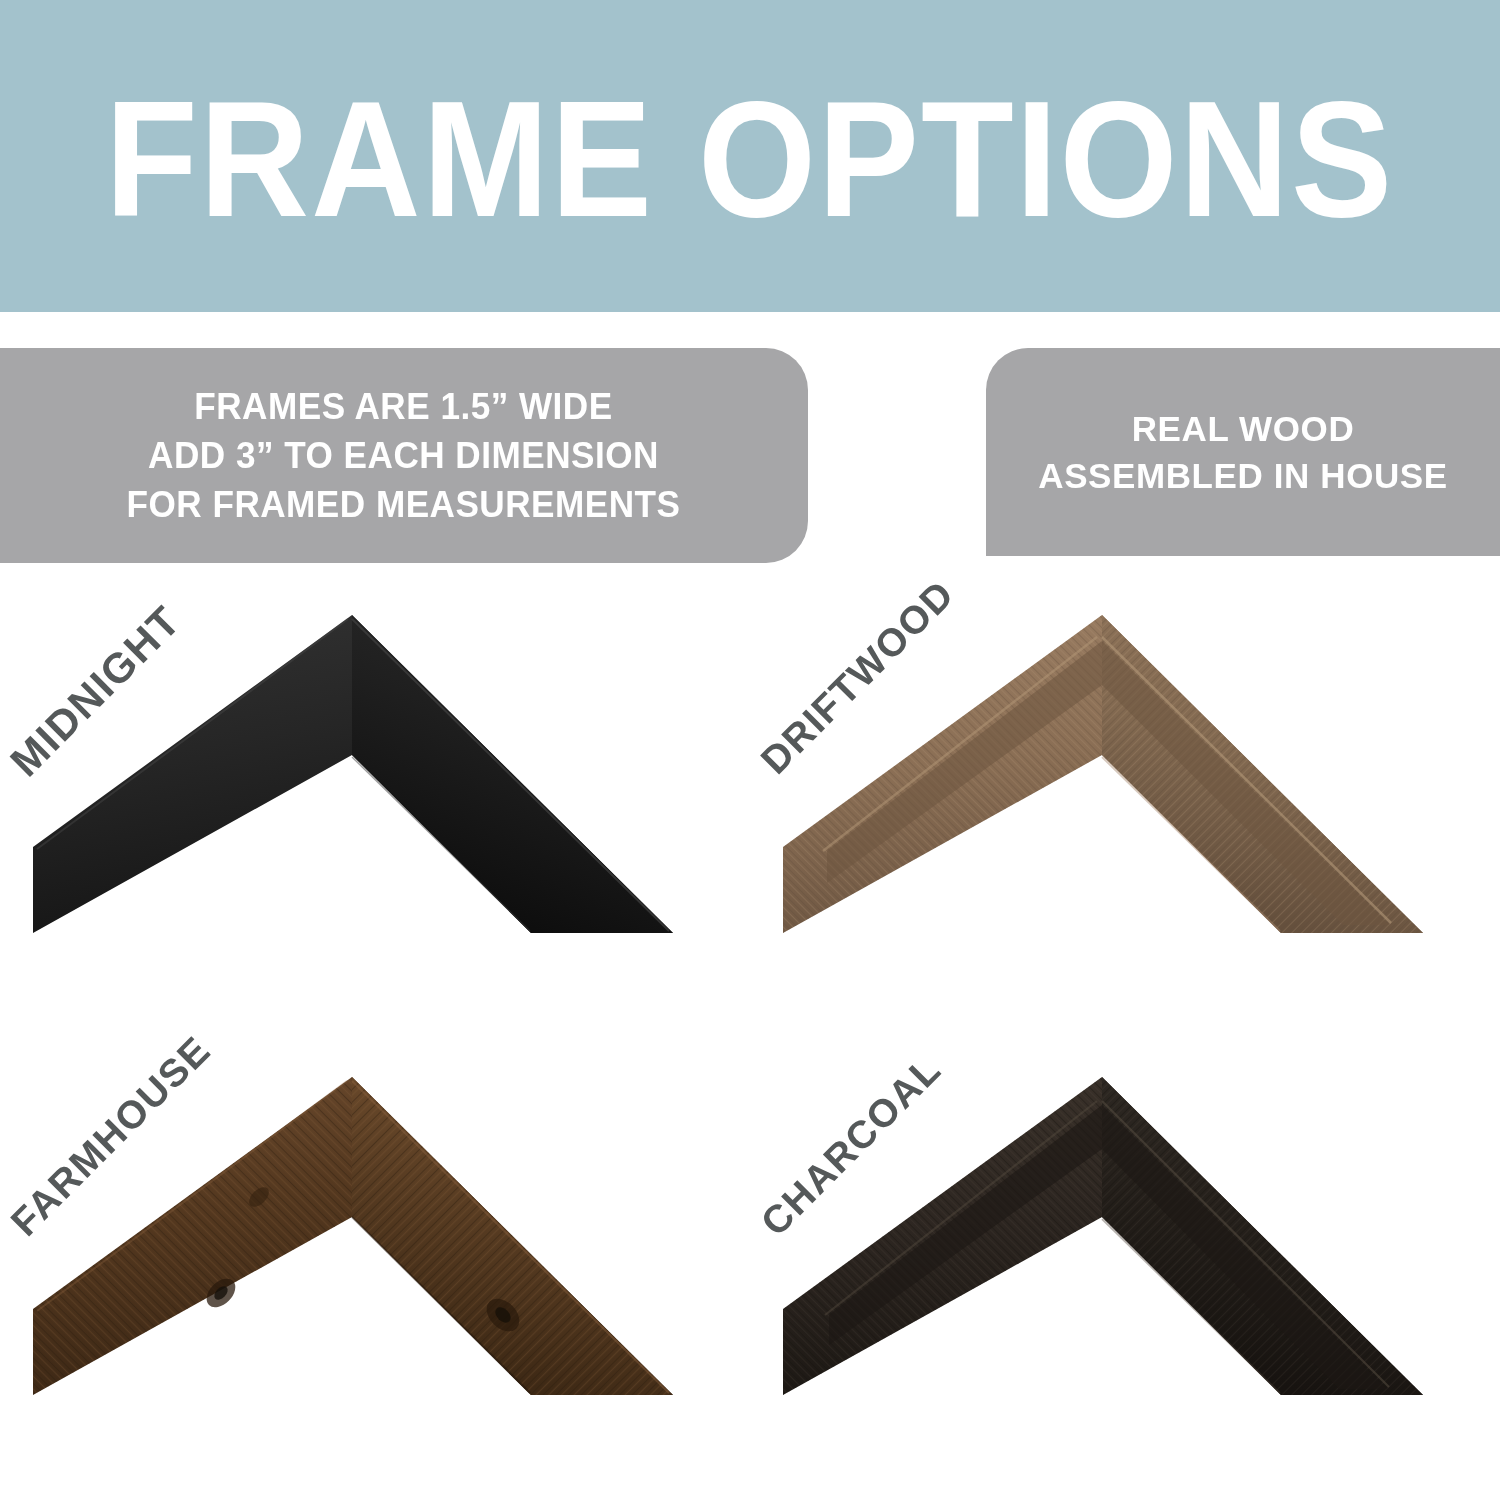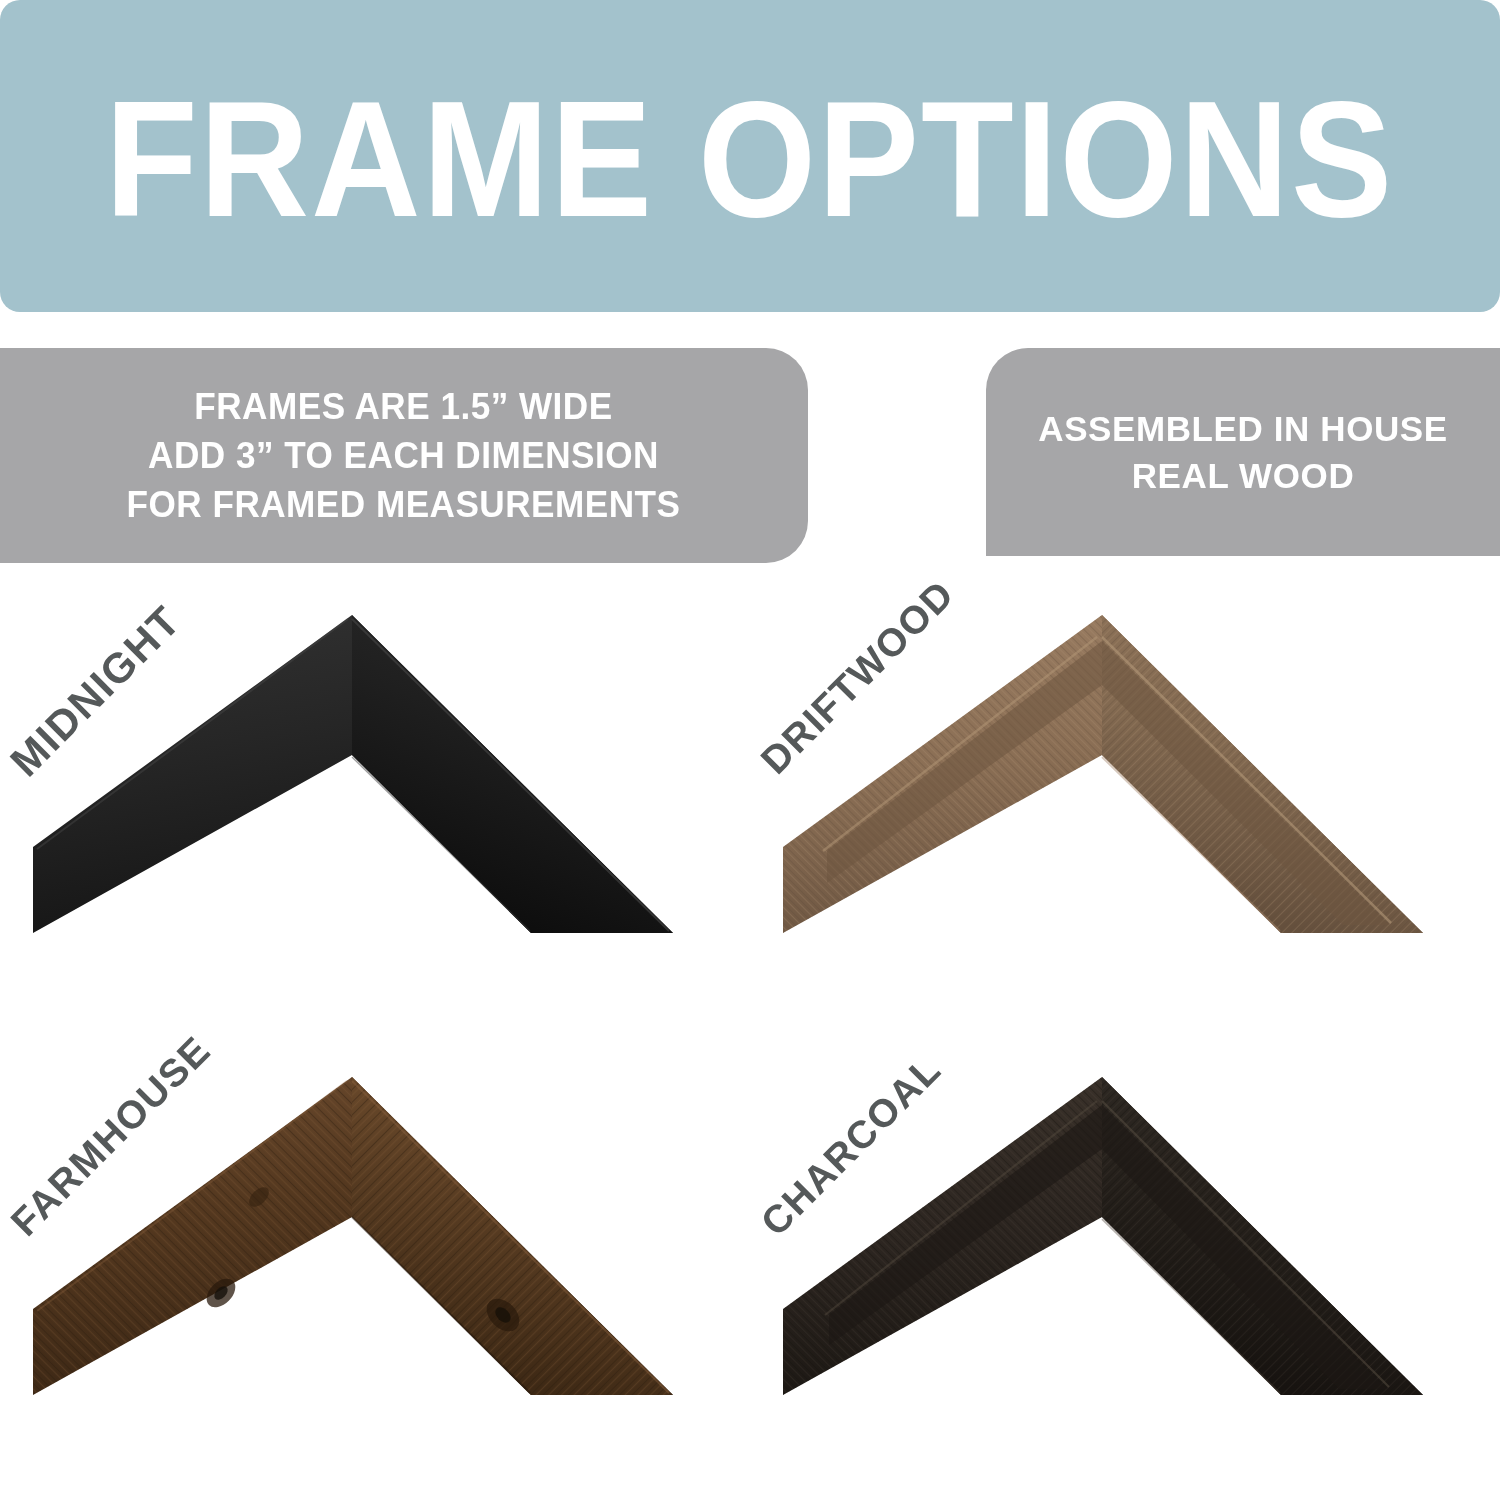--- a/index.html
+++ b/index.html
@@ -19,21 +19,20 @@
   .header-banner {
     position: absolute;
     left: 0;
     top: 0;
     width: 1500px;
     height: 312px;
     background: #a3c2cc;
     display: flex;
     align-items: center;
     justify-content: center;
-    border-radius: 20px;
   }
   .header-title {
     color: #ffffff;
     font-family: "Liberation Sans Narrow", "Liberation Sans", sans-serif;
     font-weight: bold;
     font-size: 165px;
     line-height: 1;
     letter-spacing: 2px;
     transform: scaleX(0.92);
     white-space: nowrap;
@@ -130,22 +129,22 @@
 <div class="info-box info-box-left">
   <div class="info-lines-left">
     <span class="info-line">FRAMES ARE 1.5” WIDE</span>
     <span class="info-line">ADD 3” TO EACH DIMENSION</span>
     <span class="info-line">FOR FRAMED MEASUREMENTS</span>
   </div>
 </div>
 
 <div class="info-box info-box-right">
   <div class="info-lines-right">
+    <span class="info-line">REAL WOOD</span>
     <span class="info-line">ASSEMBLED IN HOUSE</span>
-    <span class="info-line">REAL WOOD</span>
   </div>
 </div>
 
 <div class="samples">
 
   <div class="sample sample-0">
     <div class="frame-stage">
       <svg class="frame-svg" viewBox="0 0 640 330" preserveAspectRatio="none">
         <defs>
           <linearGradient id="mid-face" x1="0" y1="0" x2="0.35" y2="1">

